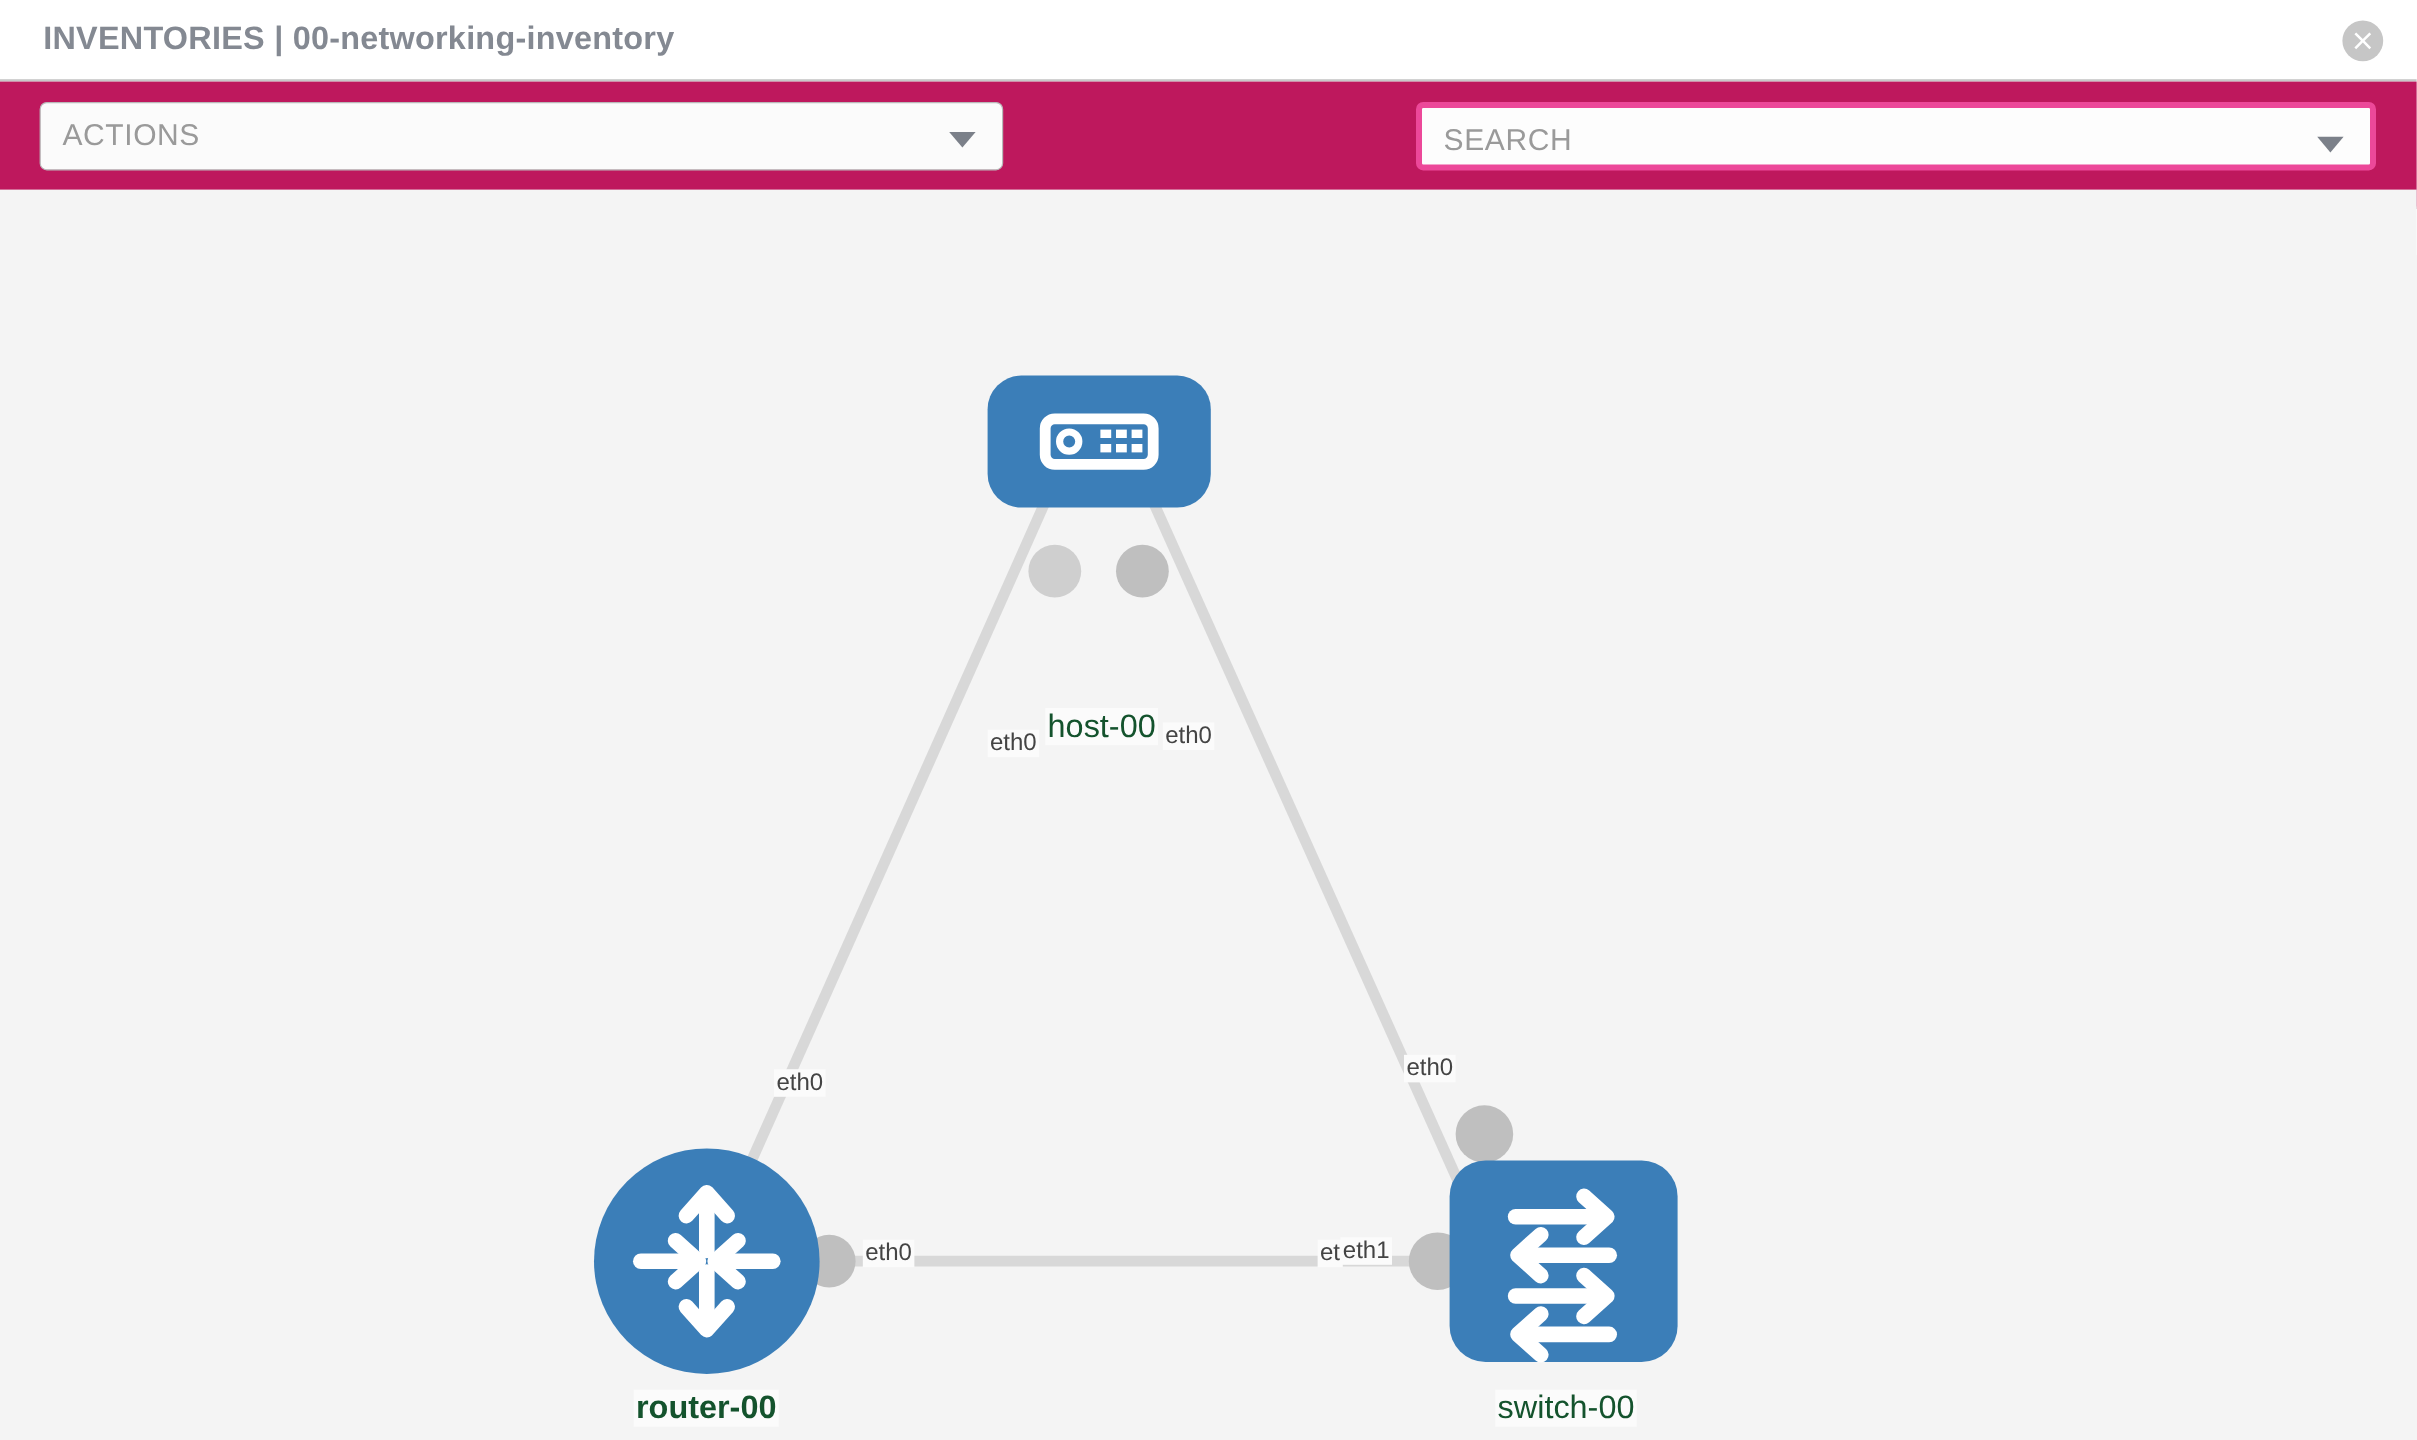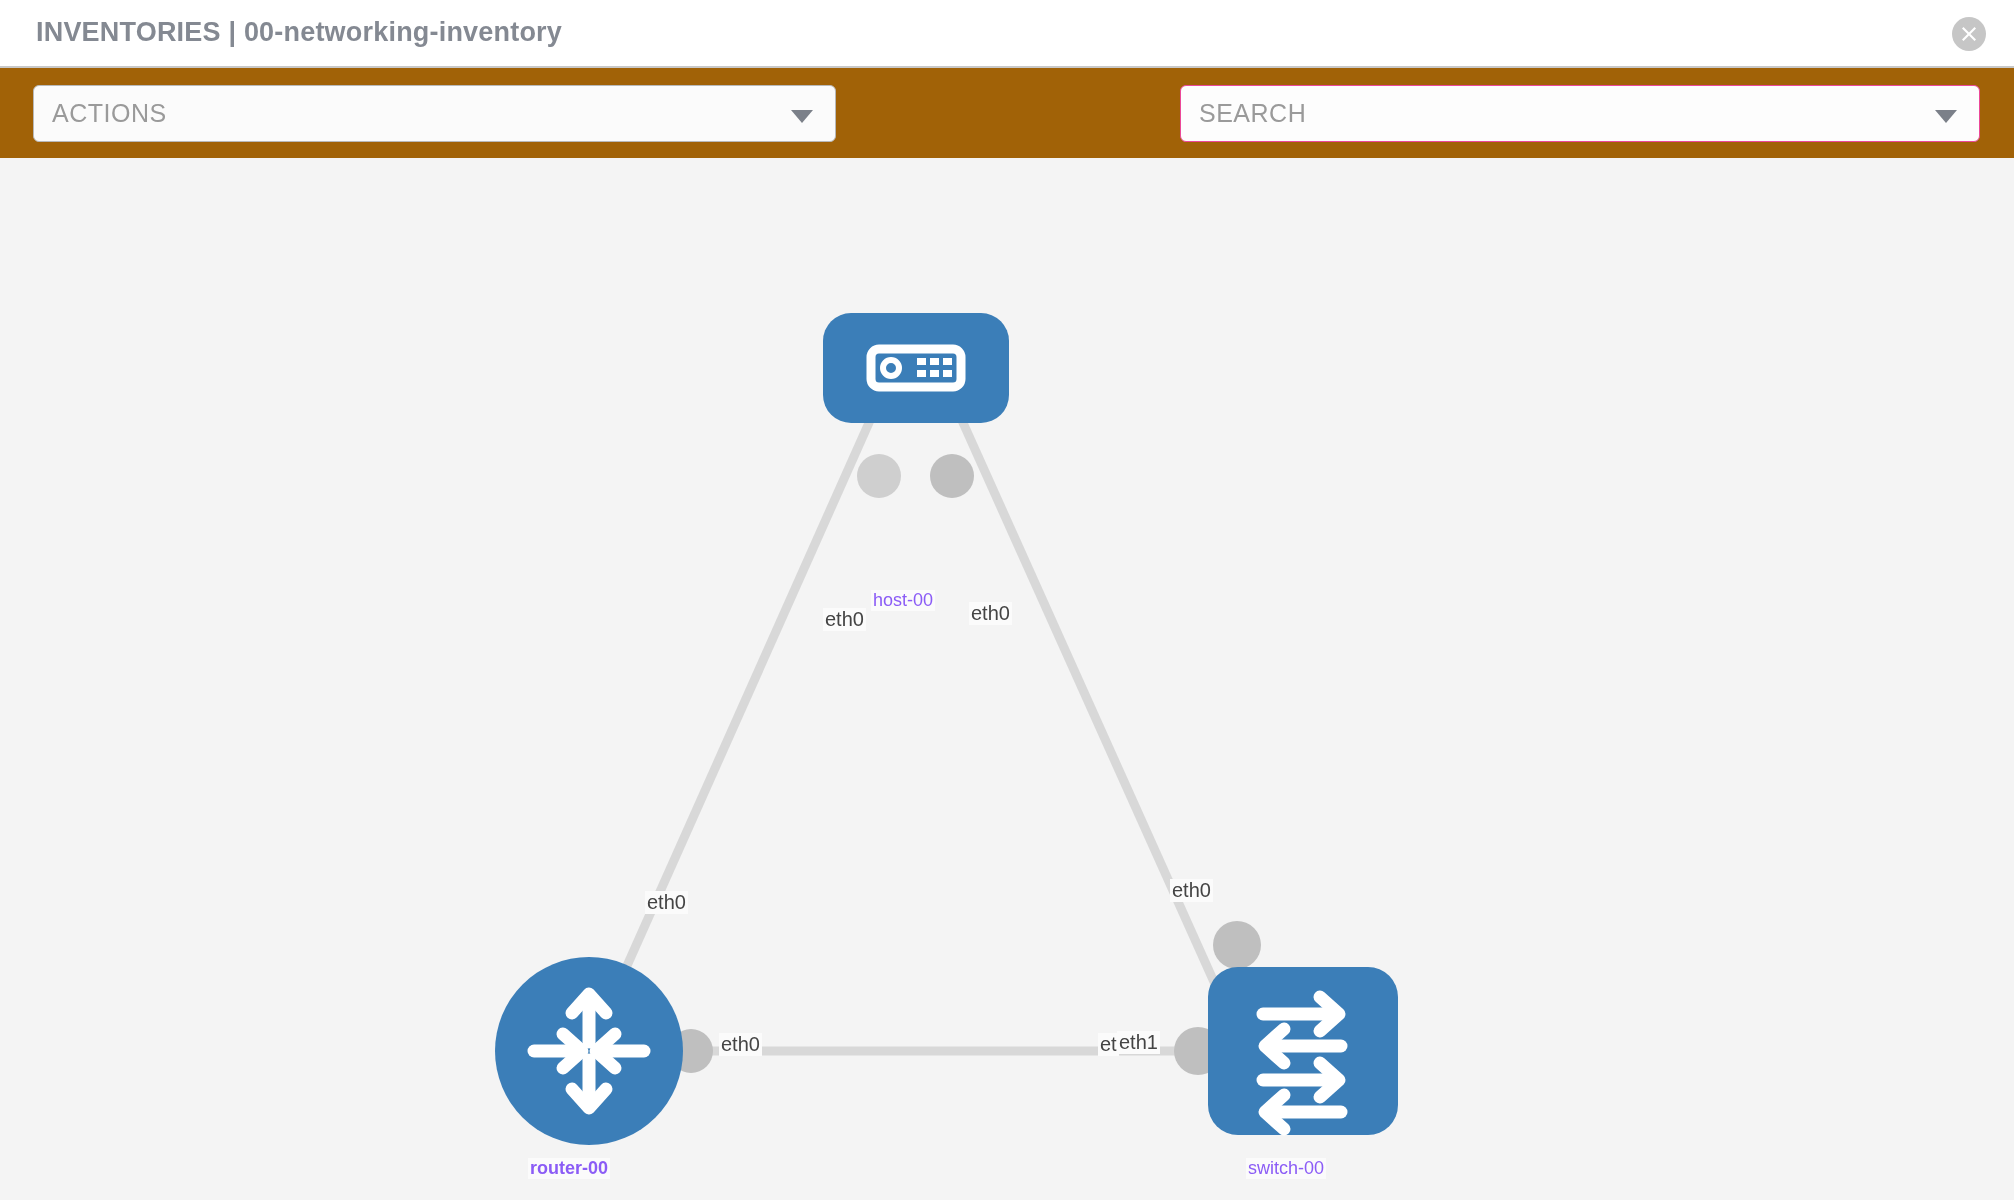--- a/index.html
+++ b/index.html
@@ -49,21 +49,21 @@
     cursor: pointer;
   }
   .close-btn svg { display: block; }
 
   
   .toolbar {
     position: absolute;
     left: 0; top: 68px;
     width: 2014px;
     height: 106px;
-    background: #a16207;
+    background: #be185d;
     border-bottom: 2px solid #c8c8c8;
   }
   .actions-select {
     position: absolute;
     left: 33px;
     top: 17px;
     width: 803px;
     height: 57px;
     background: #fbfbfb;
     border: 1px solid #b9b9b9;
@@ -96,21 +96,21 @@
   }
   .tool-icon.wrench { left: 1046px; }
   .tool-icon.key    { left: 1114px; }
   .search-box {
     position: absolute;
     left: 1180px;
     top: 17px;
     width: 800px;
     height: 57px;
     background: #fdfdfd;
-    border: 1px solid #ec4899;
+    border: 5px solid #ec4899;
     border-radius: 6px;
     cursor: text;
   }
   .search-label {
     position: absolute;
     left: 18px;
     top: 13px;
     font-size: 25px;
     color: #9a9a9a;
     letter-spacing: 0.5px;
@@ -128,22 +128,22 @@
   .topo-svg {
     position: absolute;
     left: 0; top: 0;
     width: 2014px;
     height: 1042px;
   }
 
   .node-label {
     position: absolute;
     background: #fbfbfb;
-    color: #8b5cf6;
-    font-size: 18px;
+    color: #14532d;
+    font-size: 27px;
     padding: 0 2px;
     white-space: nowrap;
     text-align: right;
   }
   .if-label {
     position: absolute;
     background: #fbfbfb;
     color: #444444;
     font-size: 20px;
     padding: 0 2px;

